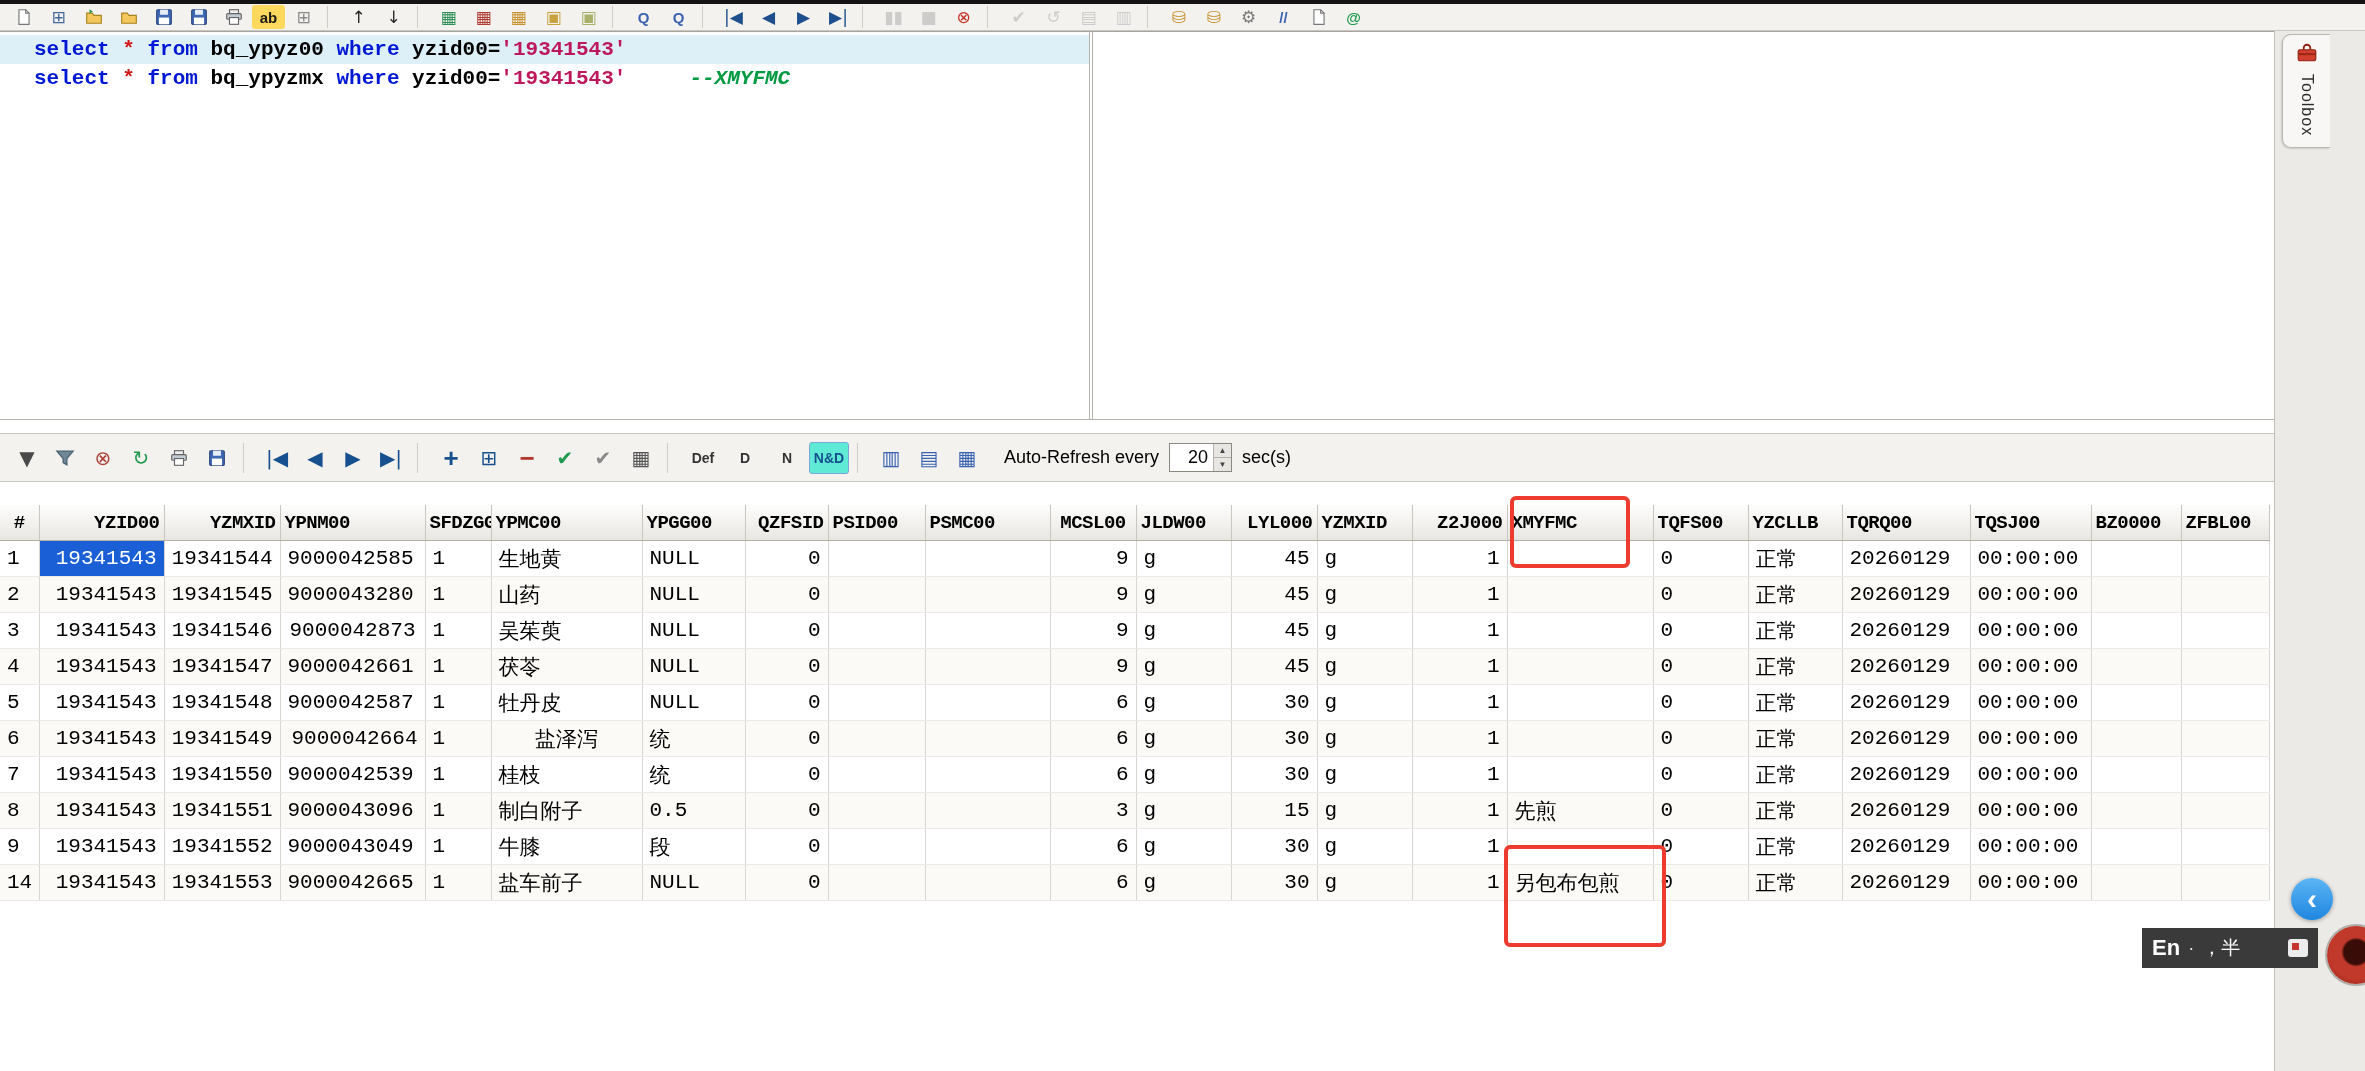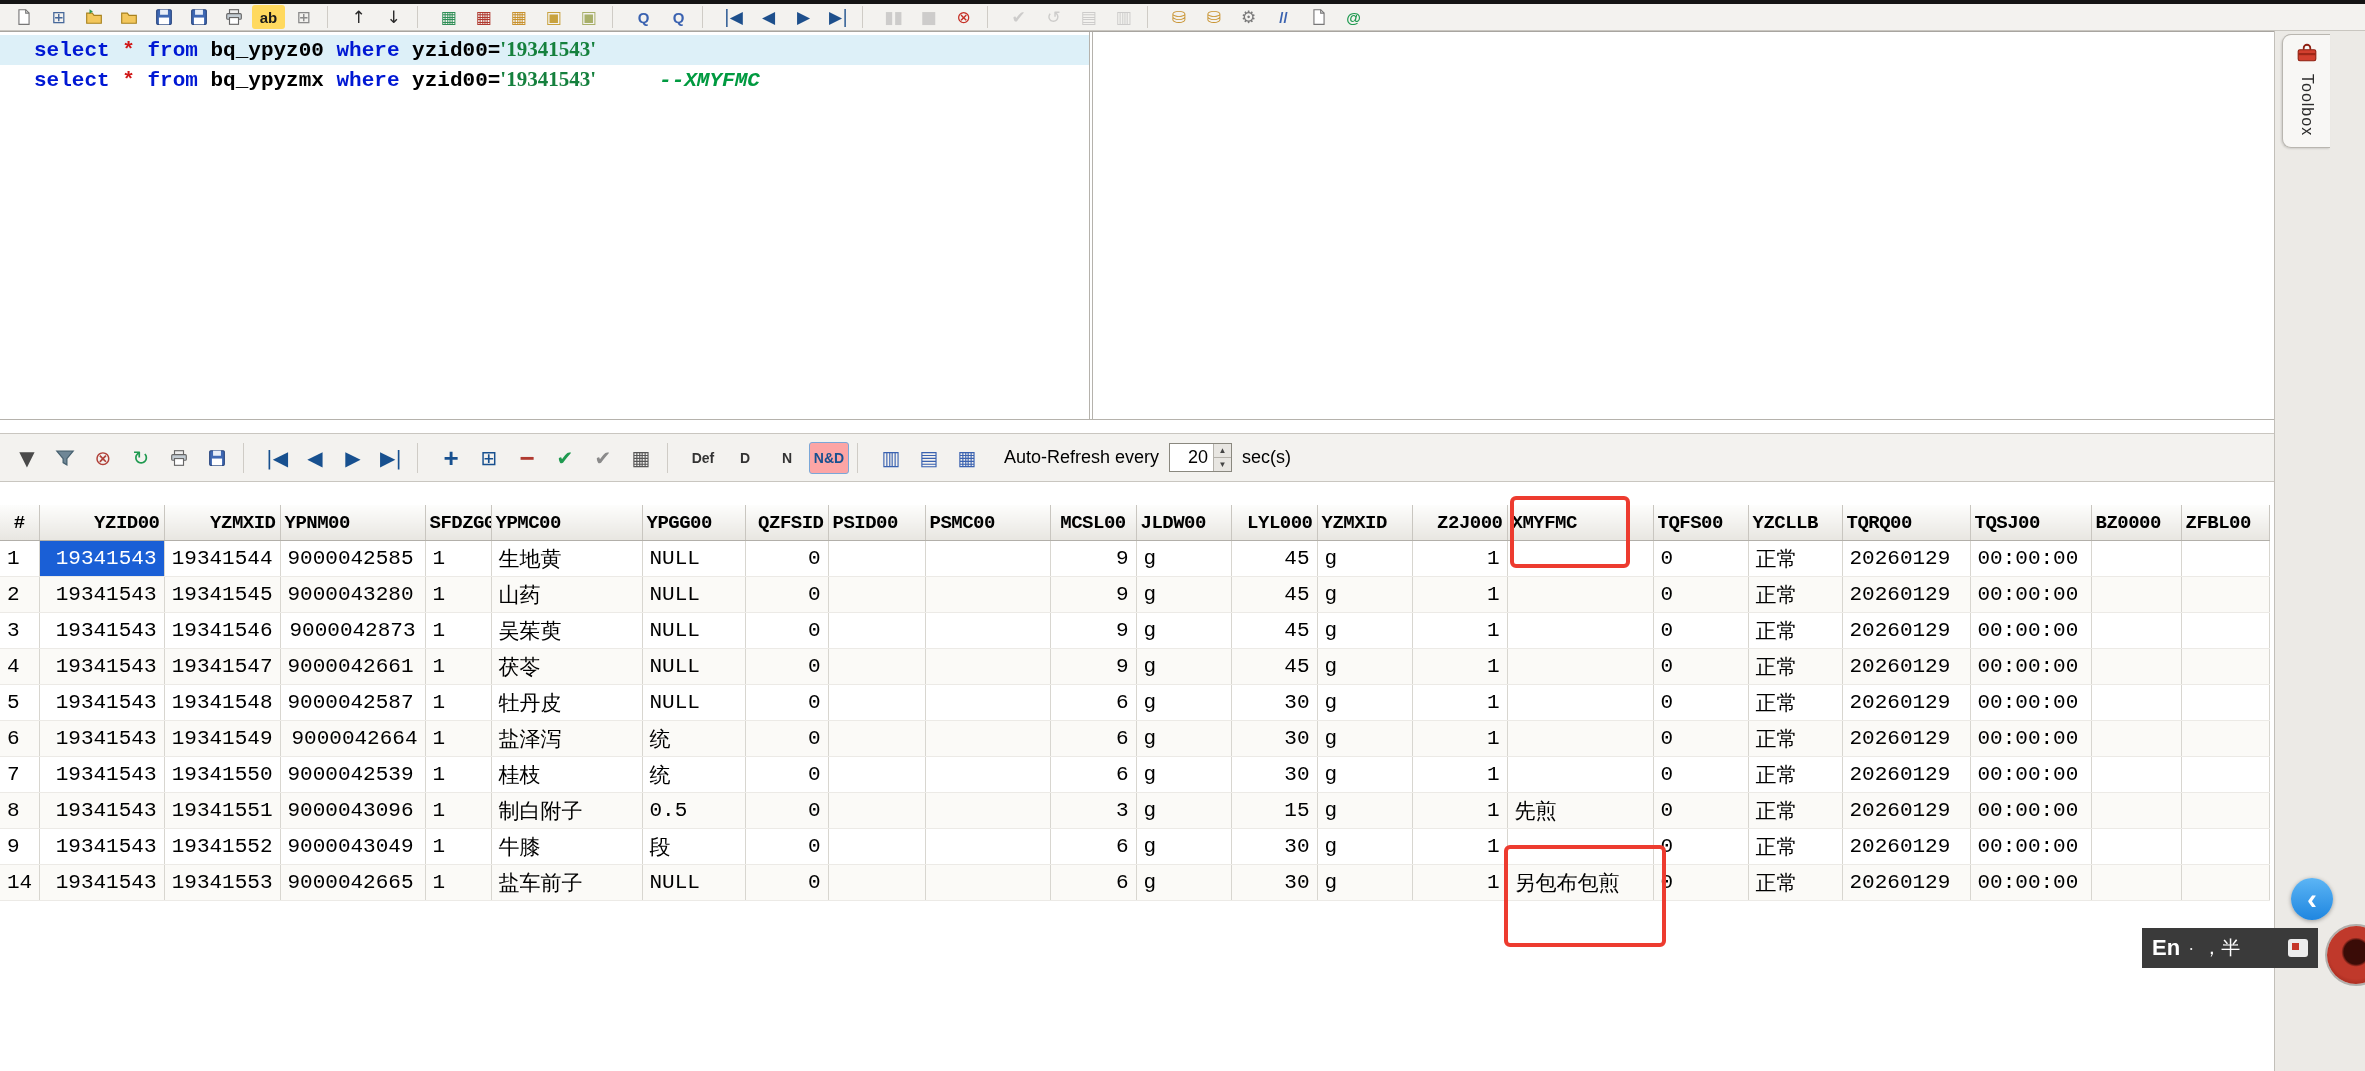--- a/index.html
+++ b/index.html
@@ -25,41 +25,41 @@
   .pane-divider{position:absolute;left:1089px;top:0;width:4px;height:100%;background:#fff;
     border-left:1px solid #b5b2ac;border-right:1px solid #b5b2ac;box-sizing:border-box;}
   .right-pane{position:absolute;left:1093px;top:0;width:1181px;height:100%;background:#fff;}
   .sql-lines{padding-top:3px;}
   .sql-line{white-space:pre;font-family:"Liberation Mono","DejaVu Sans Mono",monospace;
     font-size:21px;line-height:29px;padding-left:34px;font-weight:bold;}
   .sql-line.current{background:#ddf0f8;}
   .tok-kw{color:#0018d4;}
   .tok-star{color:#d01818;}
   .tok-pl{color:#000;}
-  .tok-str{color:#15803d;font-family:Liberation Serif, serif;}
+  .tok-str{color:#be185d;}
   .tok-cmt{color:#009a40;font-style:italic;}
 
   
   .right-rail{position:absolute;left:2274px;top:31px;width:91px;height:1040px;background:#eceae6;border-left:1px solid #c2bfb9;box-sizing:border-box;}
   .toolbox-tab{position:absolute;left:2282px;top:34px;width:48px;height:114px;background:#f8f7f5;
     border:1px solid #b9b6b0;border-right:none;border-radius:9px 0 0 9px;box-sizing:border-box;
     display:flex;flex-direction:column;align-items:center;padding-top:8px;gap:7px;box-shadow:-1px 1px 2px rgba(0,0,0,.12);}
   .toolbox-label{writing-mode:vertical-rl;font-size:16px;color:#2b2b2b;letter-spacing:1px;}
 
   
   .result-toolbar{position:absolute;left:0;top:433px;width:2274px;height:49px;background:#f3f2ef;
     border-top:1px solid #c9c6c0;border-bottom:1px solid #c9c6c0;box-sizing:border-box;
     display:flex;align-items:center;padding-left:8px;}
   .rtb-icons{display:flex;align-items:center;}
   .rtb-icon{width:36px;height:32px;display:inline-flex;align-items:center;justify-content:center;
     font-family:"DejaVu Sans",sans-serif;font-size:20px;line-height:1;border-radius:3px;margin:0 1px;cursor:default;}
   .rtb-icon.txt{font-family:"Liberation Sans",sans-serif;font-weight:bold;font-size:18px;}
   .rtb-icon.small{font-size:14px;width:40px;}
   .rtb-icon.big{font-size:26px;}
-  .rtb-icon.active{background:#fca5a5;border:1px solid #7aa7d8;box-sizing:border-box;}
+  .rtb-icon.active{background:#5eead4;border:1px solid #7aa7d8;box-sizing:border-box;}
   .rtb-sep{width:8px;height:30px;border-left:1px solid #cfccc6;margin:0 6px 0 7px;}
   .autorefresh{display:flex;align-items:center;gap:10px;margin-left:18px;font-size:18px;color:#000;}
   .spinbox{display:inline-flex;align-items:stretch;background:#fff;border:1px solid #8a887f;height:29px;box-sizing:border-box;}
   .spin-val{width:38px;display:flex;align-items:center;justify-content:flex-end;padding-right:5px;font-size:18px;}
   .spin-btns{display:flex;flex-direction:column;width:17px;border-left:1px solid #b5b2ac;}
   .spin-btns span{flex:1;display:flex;align-items:center;justify-content:center;font-size:8px;color:#444;background:#e8e6e2;}
   .spin-btns .up{border-bottom:1px solid #b5b2ac;}
 
   
   .hint-bar{position:absolute;left:0;top:482px;width:2274px;height:23px;background:#ffffe1;
@@ -443,21 +443,21 @@
             <td style="text-align: left;">00:00:00</td>
             <td style="text-align: left;"></td>
             <td style="text-align: left;"></td>
           </tr>
           <tr class="even">
             <td style="text-align: left;">6</td>
             <td style="text-align: right;">19341543</td>
             <td style="text-align: right;">19341549</td>
             <td style="text-align: right;">9000042664</td>
             <td style="text-align: left;">1</td>
-            <td style="text-align: left;">盐泽泻</td>
+            <td style="text-align: center;">盐泽泻</td>
             <td style="text-align: left;">统</td>
             <td style="text-align: right;">0</td>
             <td style="text-align: left;"></td>
             <td style="text-align: left;"></td>
             <td style="text-align: right;">6</td>
             <td style="text-align: left;">g</td>
             <td style="text-align: right;">30</td>
             <td style="text-align: left;">g</td>
             <td style="text-align: right;">1</td>
             <td style="text-align: left;"></td>

